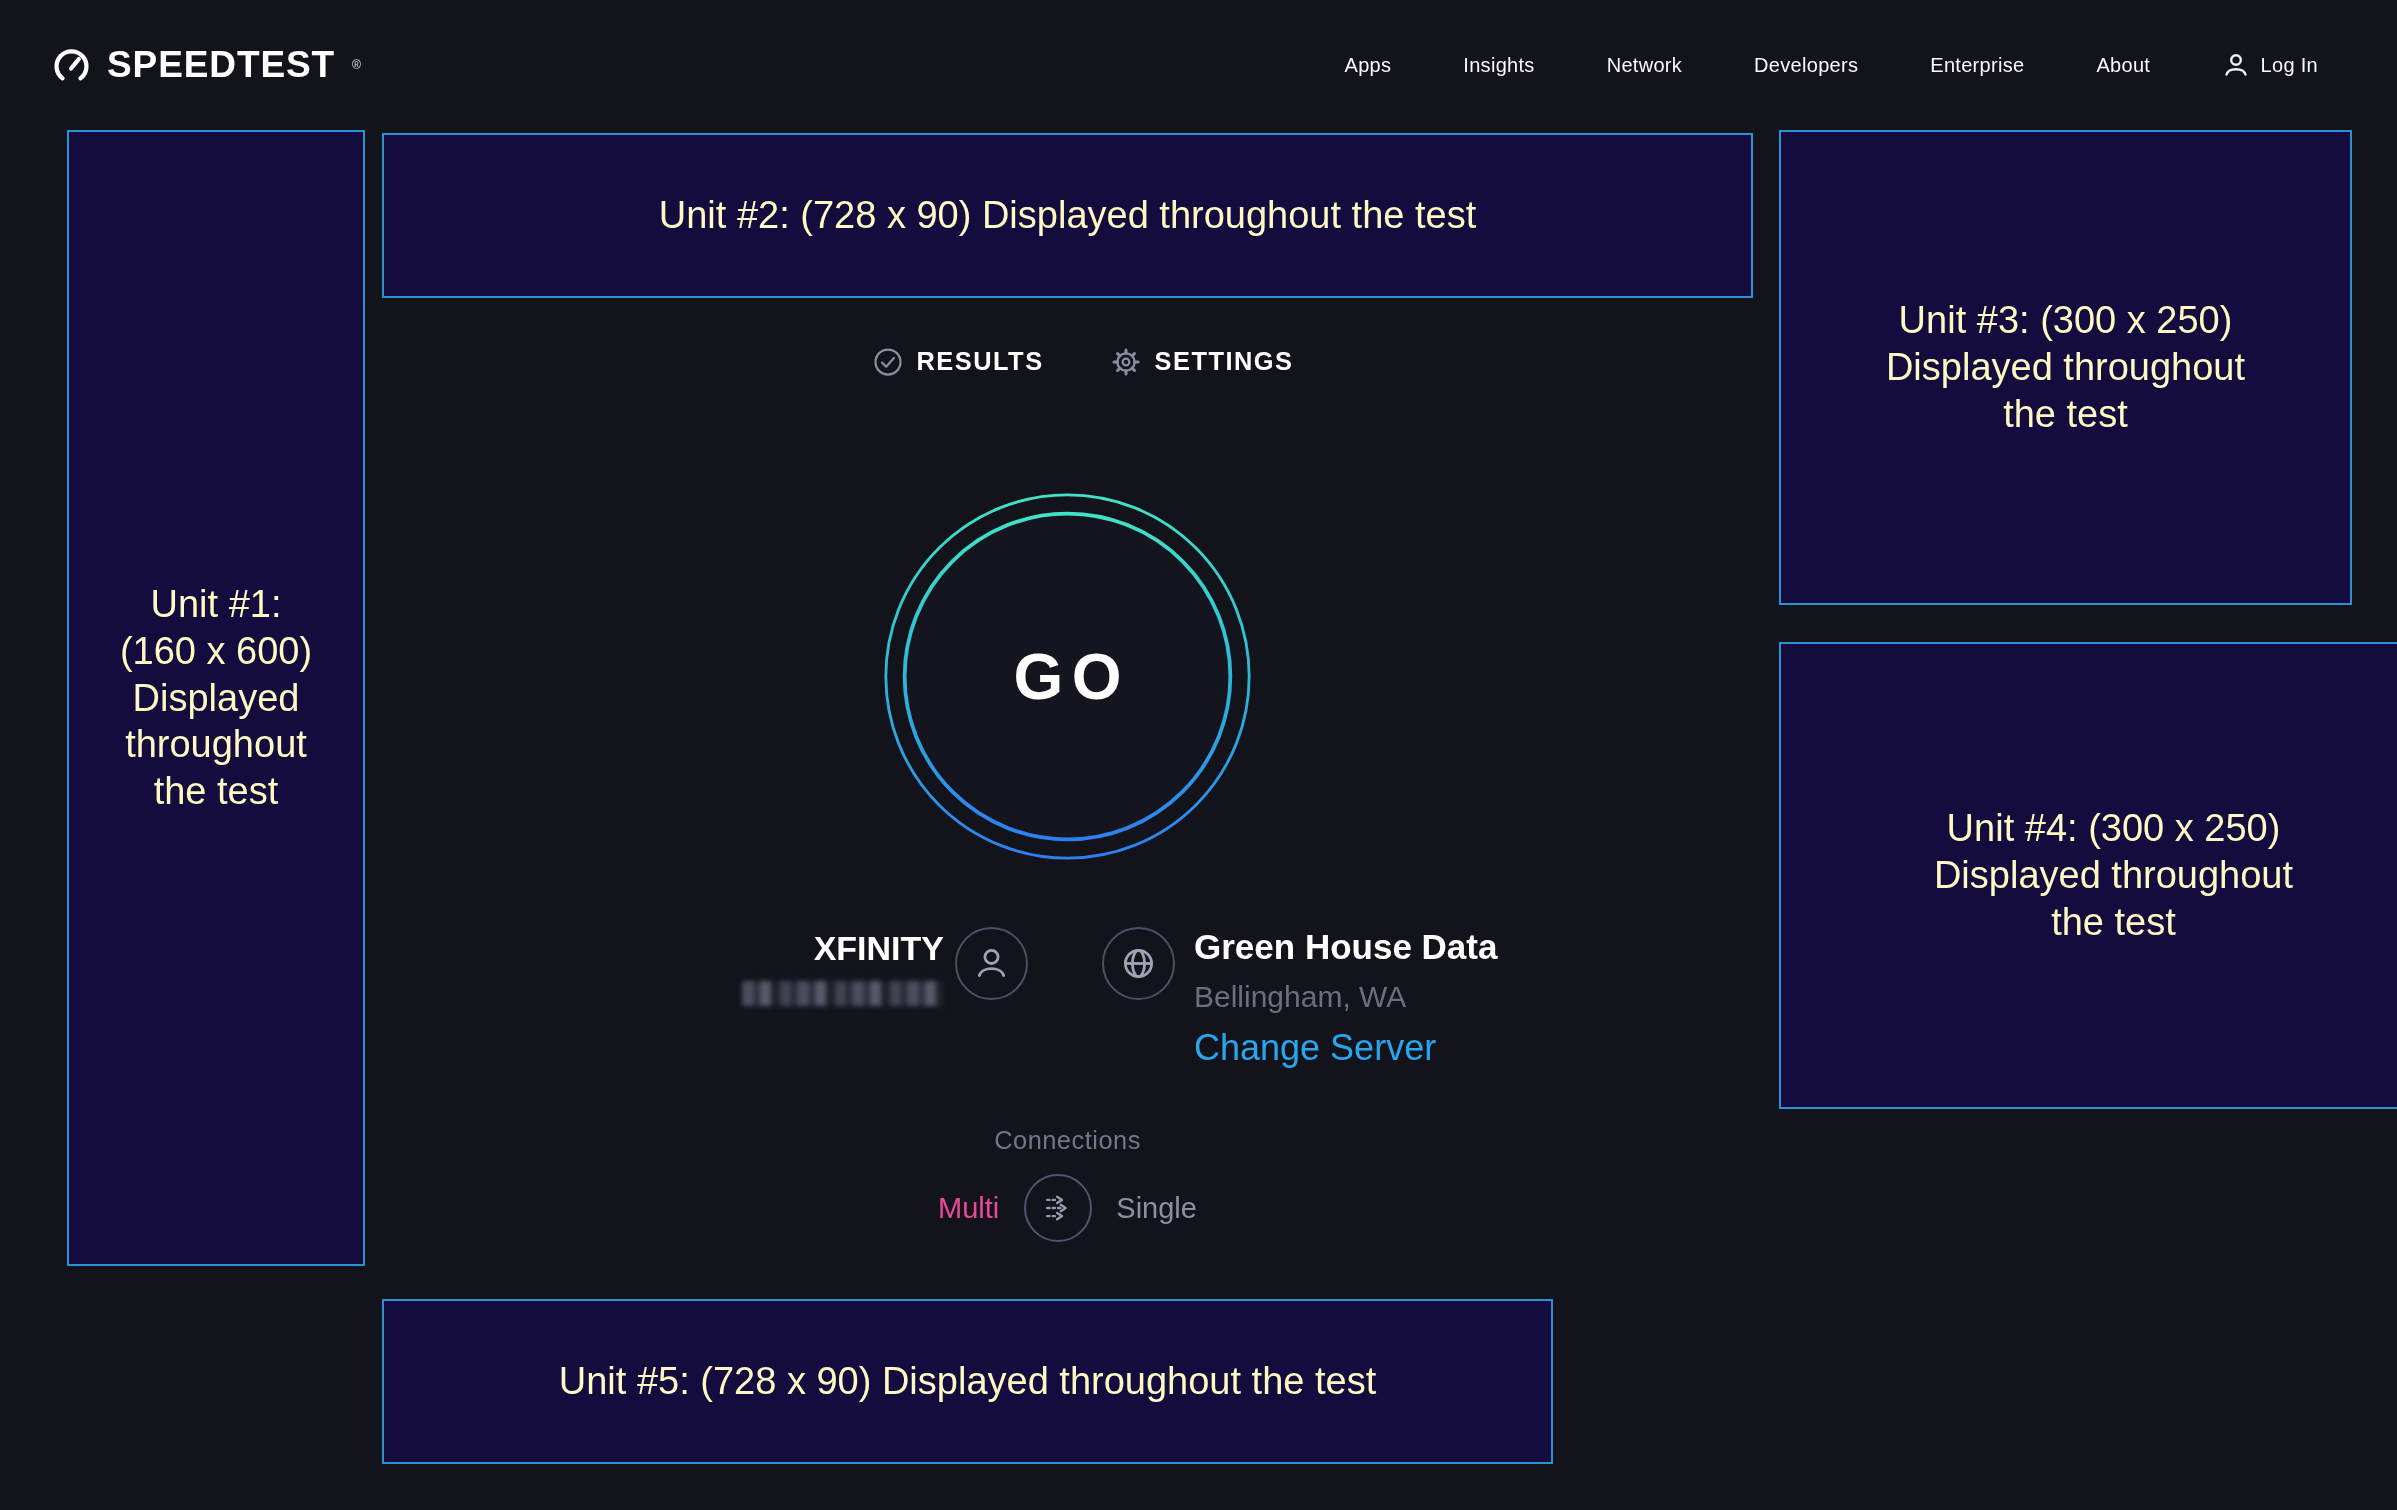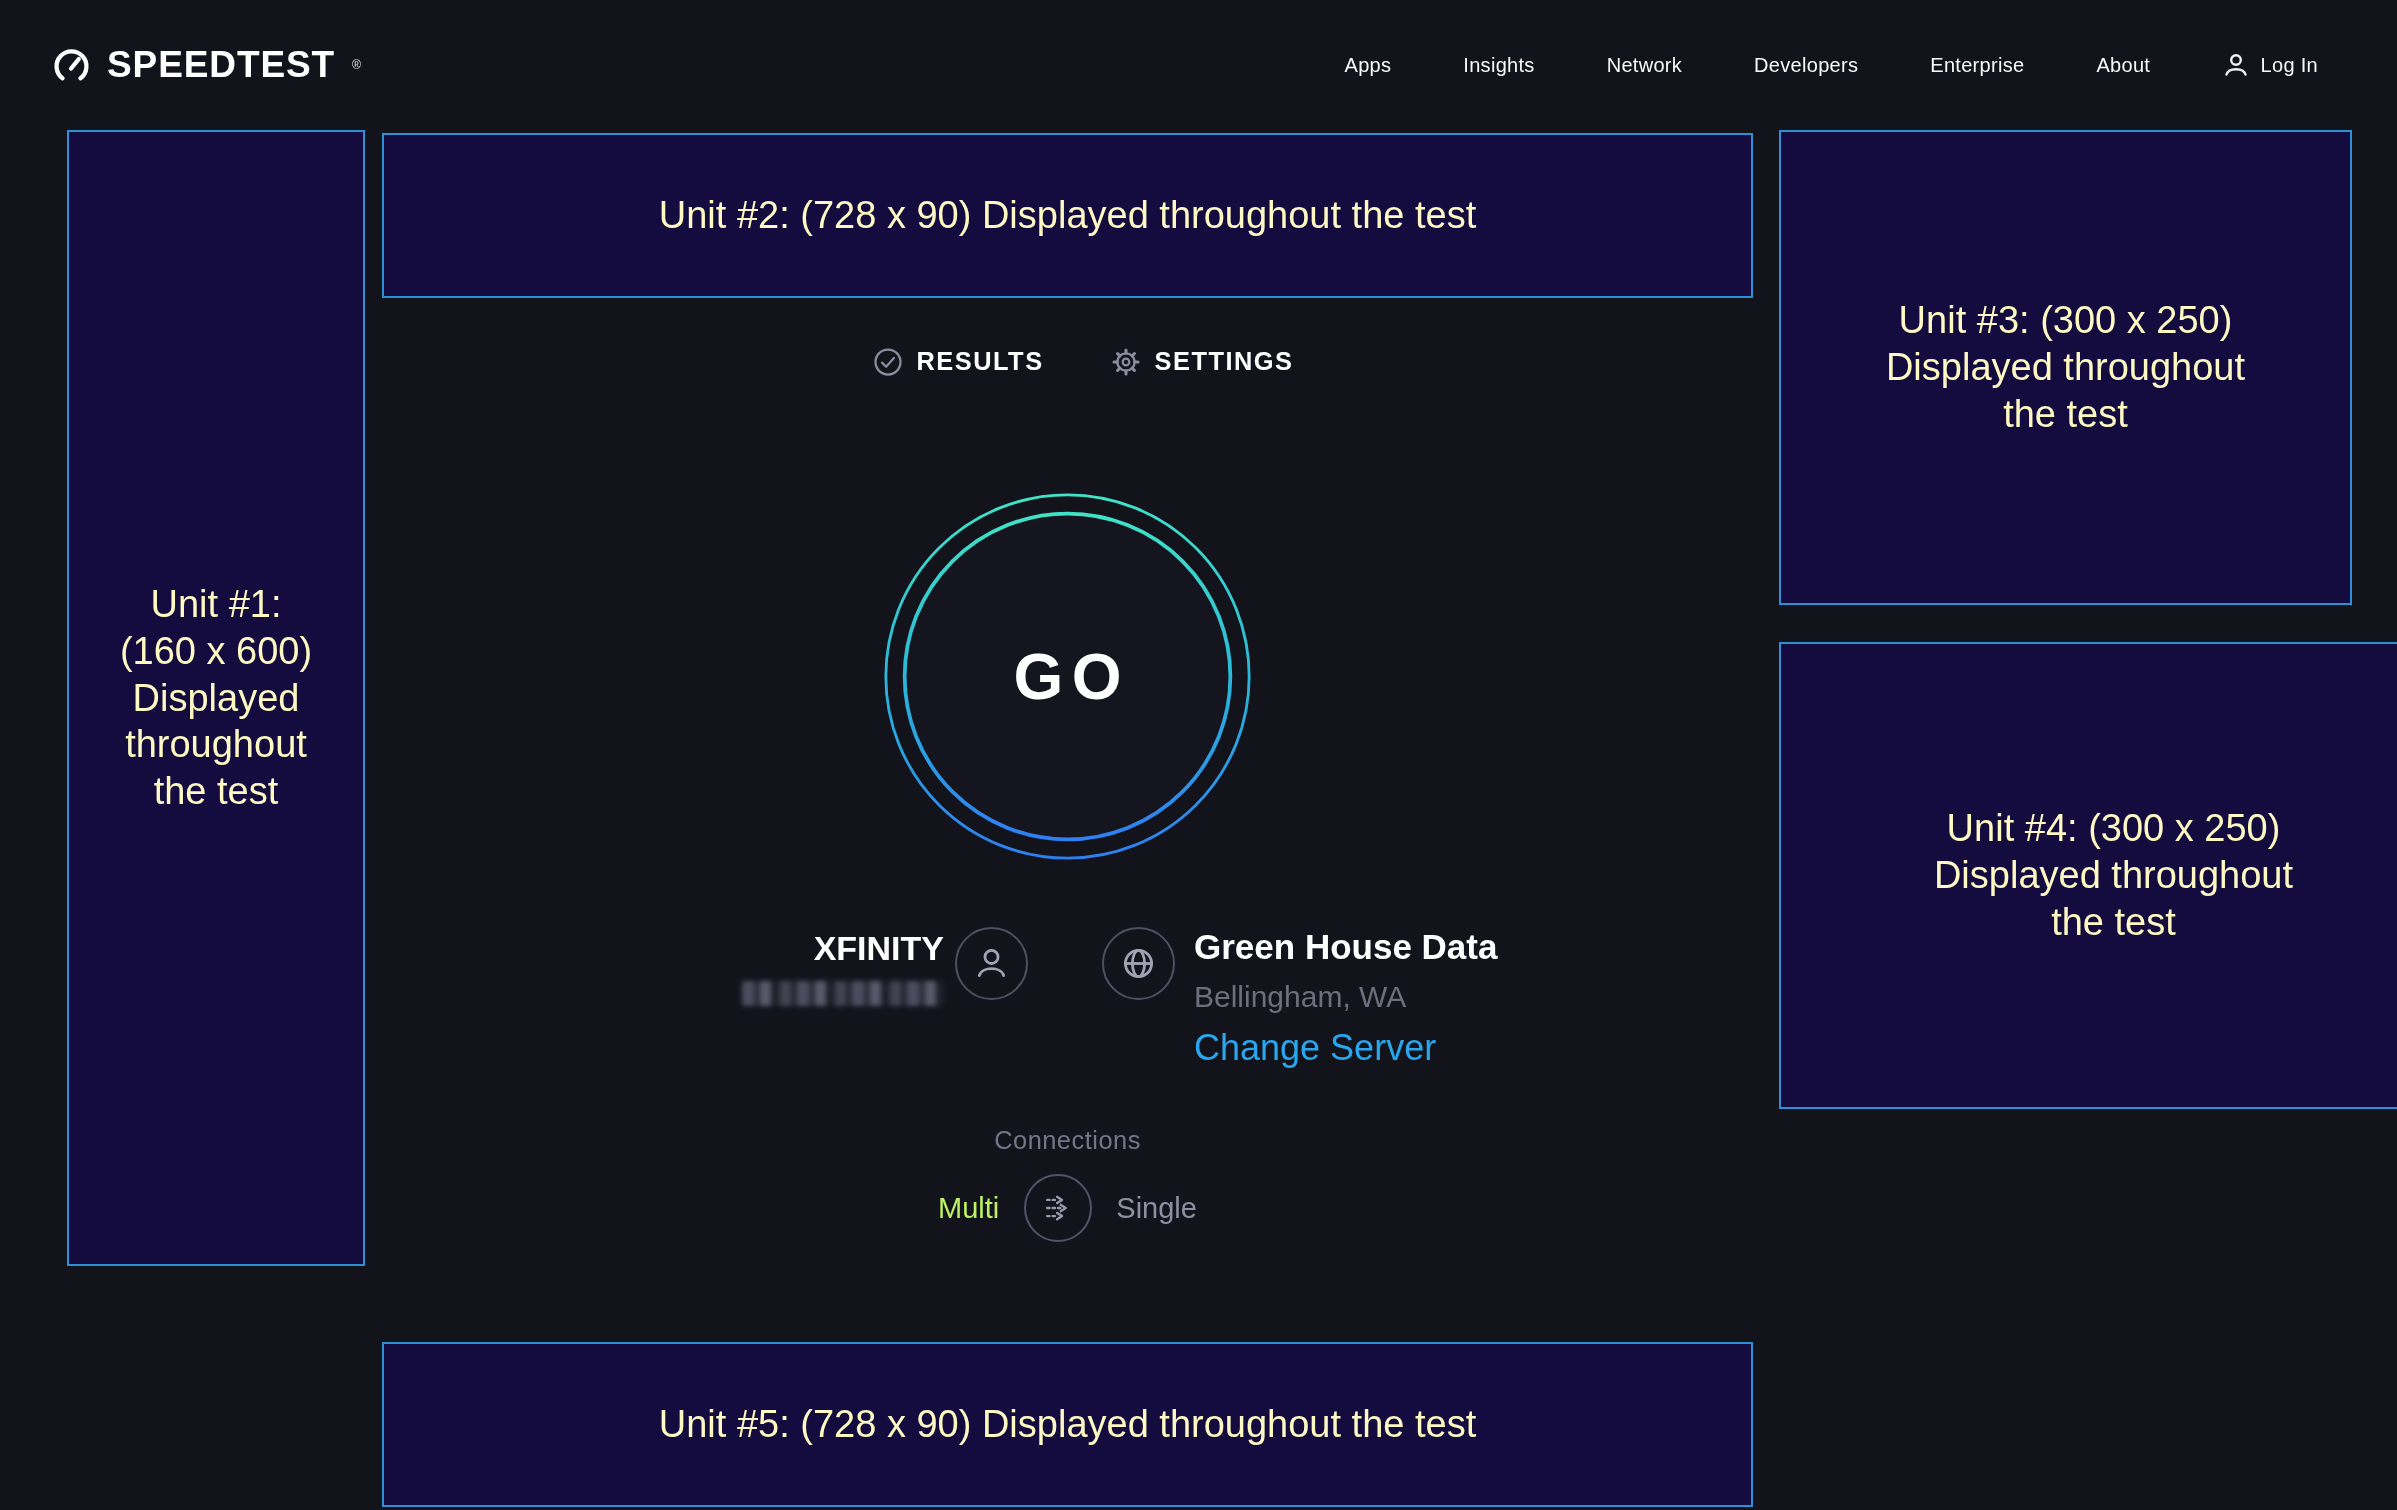--- a/index.html
+++ b/index.html
@@ -23,21 +23,21 @@
   
   .ad{
     position:absolute;box-sizing:border-box;border:2.8px solid #2b90d4;background:#140c3e;
     display:flex;align-items:center;justify-content:center;text-align:center;
     font-size:38px;line-height:1.23;color:#fef9c3;white-space:pre-line;cursor:pointer;
   }
   .ad-1{left:67px;top:130px;width:298px;height:1136px;}
   .ad-2{left:382px;top:133px;width:1371px;height:165px;}
   .ad-3{left:1779px;top:130px;width:573px;height:475px;}
   .ad-4{left:1779px;top:642px;width:669px;height:467px;}
-  .ad-5{left:382px;top:1299px;width:1371px;height:165px;margin-top:43px;}
+  .ad-5{left:382px;top:1299px;width:1171px;height:165px;}
   
   .tabs-row{
     position:absolute;left:398px;top:335px;width:1371px;height:53px;
     display:flex;align-items:center;justify-content:center;gap:66px;
   }
   .tab{display:flex;align-items:center;gap:13px;cursor:pointer;}
   .tab-label{font-size:25.4px;font-weight:700;letter-spacing:1.5px;color:#fff;}
   
   .go-wrap{position:absolute;left:883px;top:492px;width:369px;height:369px;cursor:pointer;}
   .go-wrap svg{position:absolute;inset:0;}
@@ -65,21 +65,21 @@
   .server-change{font-size:36px;color:#28a7ef;margin-top:17px;line-height:34px;cursor:pointer;}
   
   .conn-label{
     position:absolute;left:382px;top:1126px;width:1371px;text-align:center;
     font-size:25.4px;color:#76768a;letter-spacing:0.5px;
   }
   .conn-row{
     position:absolute;left:382px;top:1172px;width:1371px;height:72px;
     display:flex;align-items:center;justify-content:center;gap:24.5px;
   }
-  .conn-multi{font-size:29px;font-weight:500;color:#bef264;cursor:pointer;}
+  .conn-multi{font-size:29px;font-weight:500;color:#ec4899;cursor:pointer;}
   .conn-single{font-size:29px;color:#8f8fa2;cursor:pointer;}
   .conn-toggle{
     width:68px;height:68px;border:2.8px solid #53536a;border-radius:50%;box-sizing:border-box;
     display:flex;align-items:center;justify-content:center;cursor:pointer;
   }
 </style>
 </head>
 <body>
 
 <div class="header">

